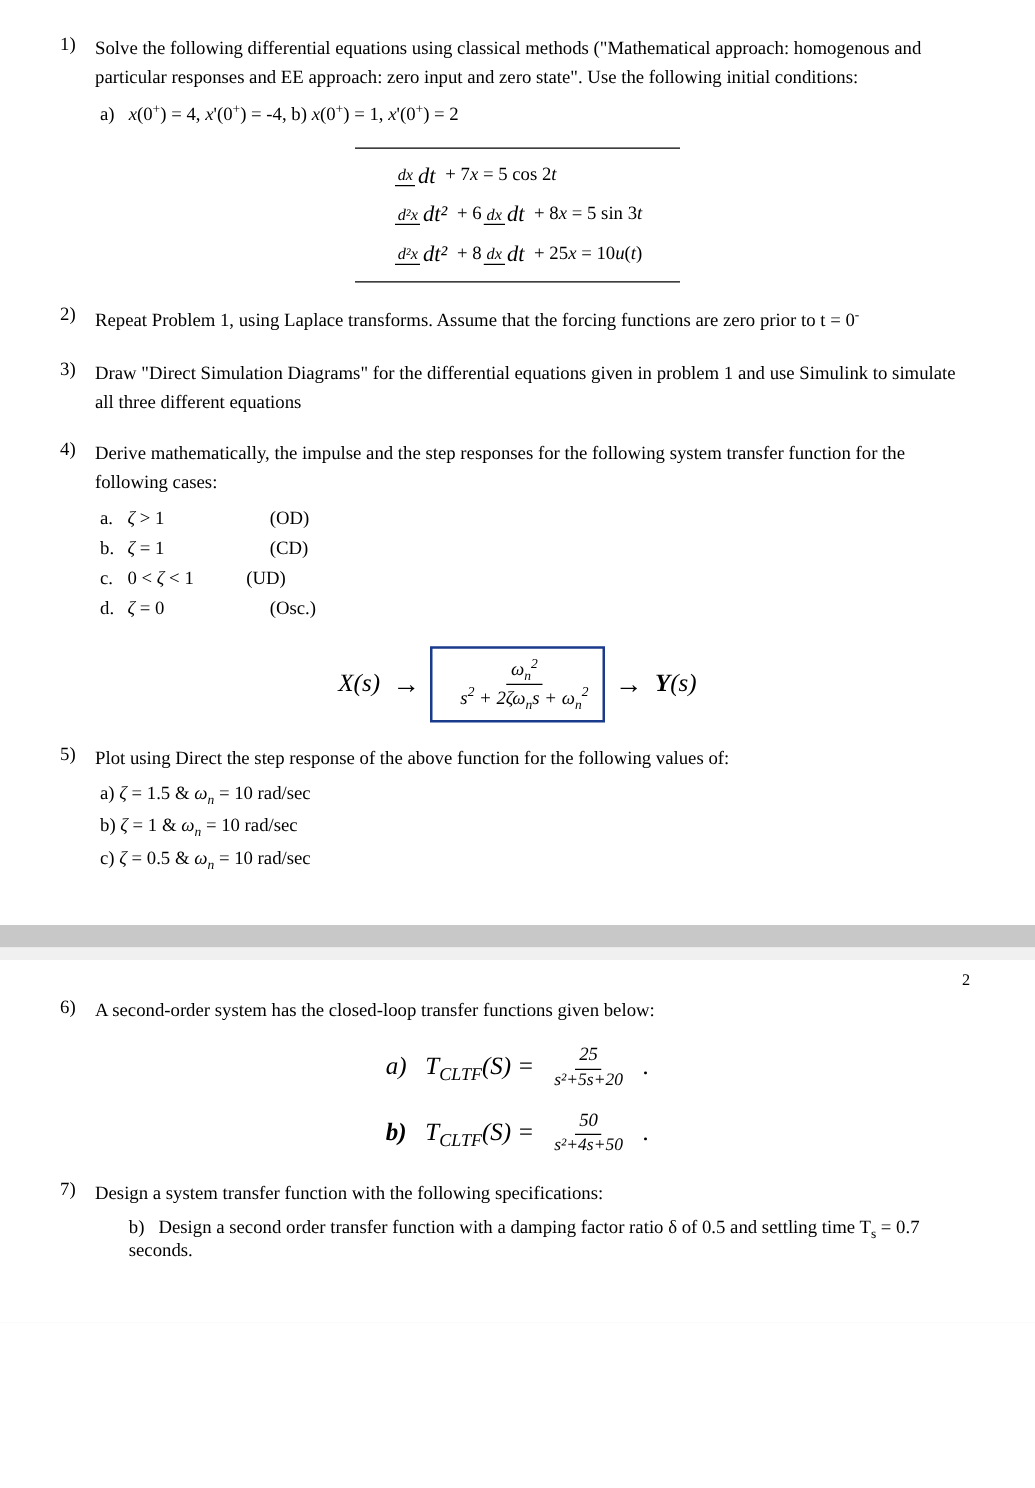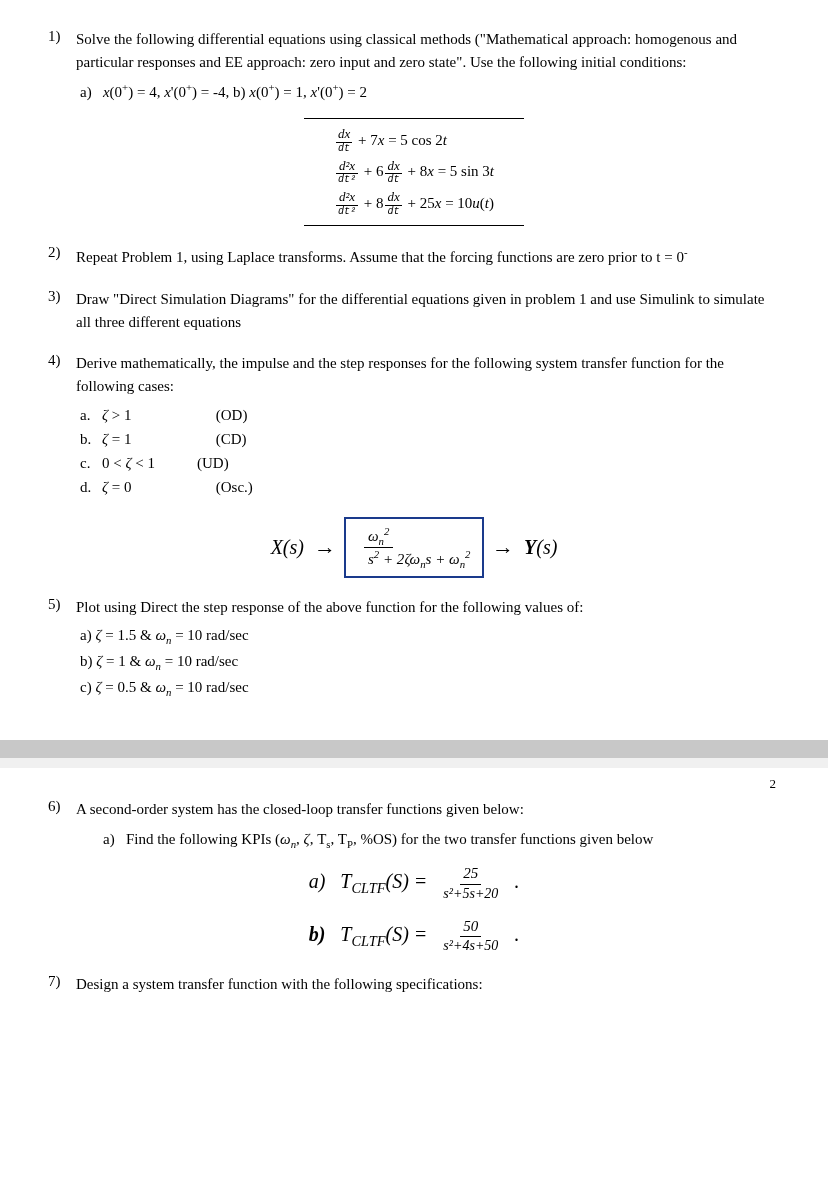--- a/index.html
+++ b/index.html
@@ -87,39 +87,39 @@
 
     .eq-row {
       display: flex;
       align-items: center;
       line-height: 2.1;
       font-size: 15px;
     }
 
     .frac {
       display: inline-flex;
-      flex-direction: column;
+      flex-direction: row;
+      align-items: center;
       vertical-align: middle;
       margin: 0 2px;
     }
 
     .frac-num {
       border-bottom: 1px solid #000;
       padding: 0 2px;
       font-size: 13px;
       line-height: 1.2;
       text-align: center;
     }
 
     .frac-den {
       padding: 0 2px;
-      font-size: 10px;
+      font-size: 18px;
       line-height: 1.2;
       text-align: center;
-      font-family: Liberation Mono, monospace;
     }
 
     .sub-list {
       margin-left: 32px;
       margin-top: 4px;
     }
 
     .sub-list-item {
       display: flex;
       align-items: flex-start;
@@ -147,21 +147,21 @@
     .tf-arrow {
       font-size: 22px;
       margin: 0 4px;
     }
 
     .tf-box {
       border: 2px solid #1a3a8c;
       padding: 6px 7px 6px 18px;
       display: flex;
       flex-direction: column;
-      align-items: flex-start;
+      align-items: center;
       margin: 0 4px;
       min-width: 140px;
     }
 
     .tf-box-num {
       border-bottom: 1.5px solid #000;
       padding: 0 4px;
       font-size: 15px;
       text-align: center;
       font-style: italic;
@@ -368,24 +368,20 @@
       <div class="page-number">2</div>
 
       <div class="problem" style="margin-top:10px;">
         <div class="problem-header">
           <span class="problem-number">6)</span>
           <span class="problem-text">
             A second-order system has the closed-loop transfer functions given below:
           </span>
         </div>
 
-        <div style="margin-left:55px; margin-top:10px;">
-          <span>a)</span>&nbsp;&nbsp;
-          <span>Find the following KPIs (<span style="font-style:italic;">ω<sub>n</sub></span>, <span style="font-style:italic;">ζ</span>, T<sub>s</sub>, T<sub>P</sub>, %OS) for the two transfer functions given below</span>
-        </div>
 
         <div class="center-formula" style="margin:14px 0 8px 0;">
           <span class="formula-large">
             a)&nbsp;&nbsp; <span style="font-style:italic;">T</span><sub>CLTF</sub>(<span style="font-style:italic;">S</span>) =&nbsp;
             <span class="inline-frac">
               <span class="inline-frac-num">25</span>
               <span class="inline-frac-den"><span style="font-style:italic;">s</span>²+5<span style="font-style:italic;">s</span>+20</span>
             </span>
             &nbsp;.
           </span>
@@ -403,18 +399,22 @@
         </div>
       </div>
 
       <div class="problem" style="margin-top:16px;">
         <div class="problem-header">
           <span class="problem-number">7)</span>
           <span class="problem-text">
             Design a system transfer function with the following specifications:
           </span>
         </div>
+        <div style="margin-left:55px; margin-top:6px;">
+          <span>b)</span>&nbsp;&nbsp;
+          <span>Design a second order transfer function with a damping factor ratio δ of 0.5 and settling time T<sub>s</sub> = 0.7 seconds.</span>
+        </div>
       </div>
 
     </div>
   </div>
 
 </div>
 
 </body></html>

